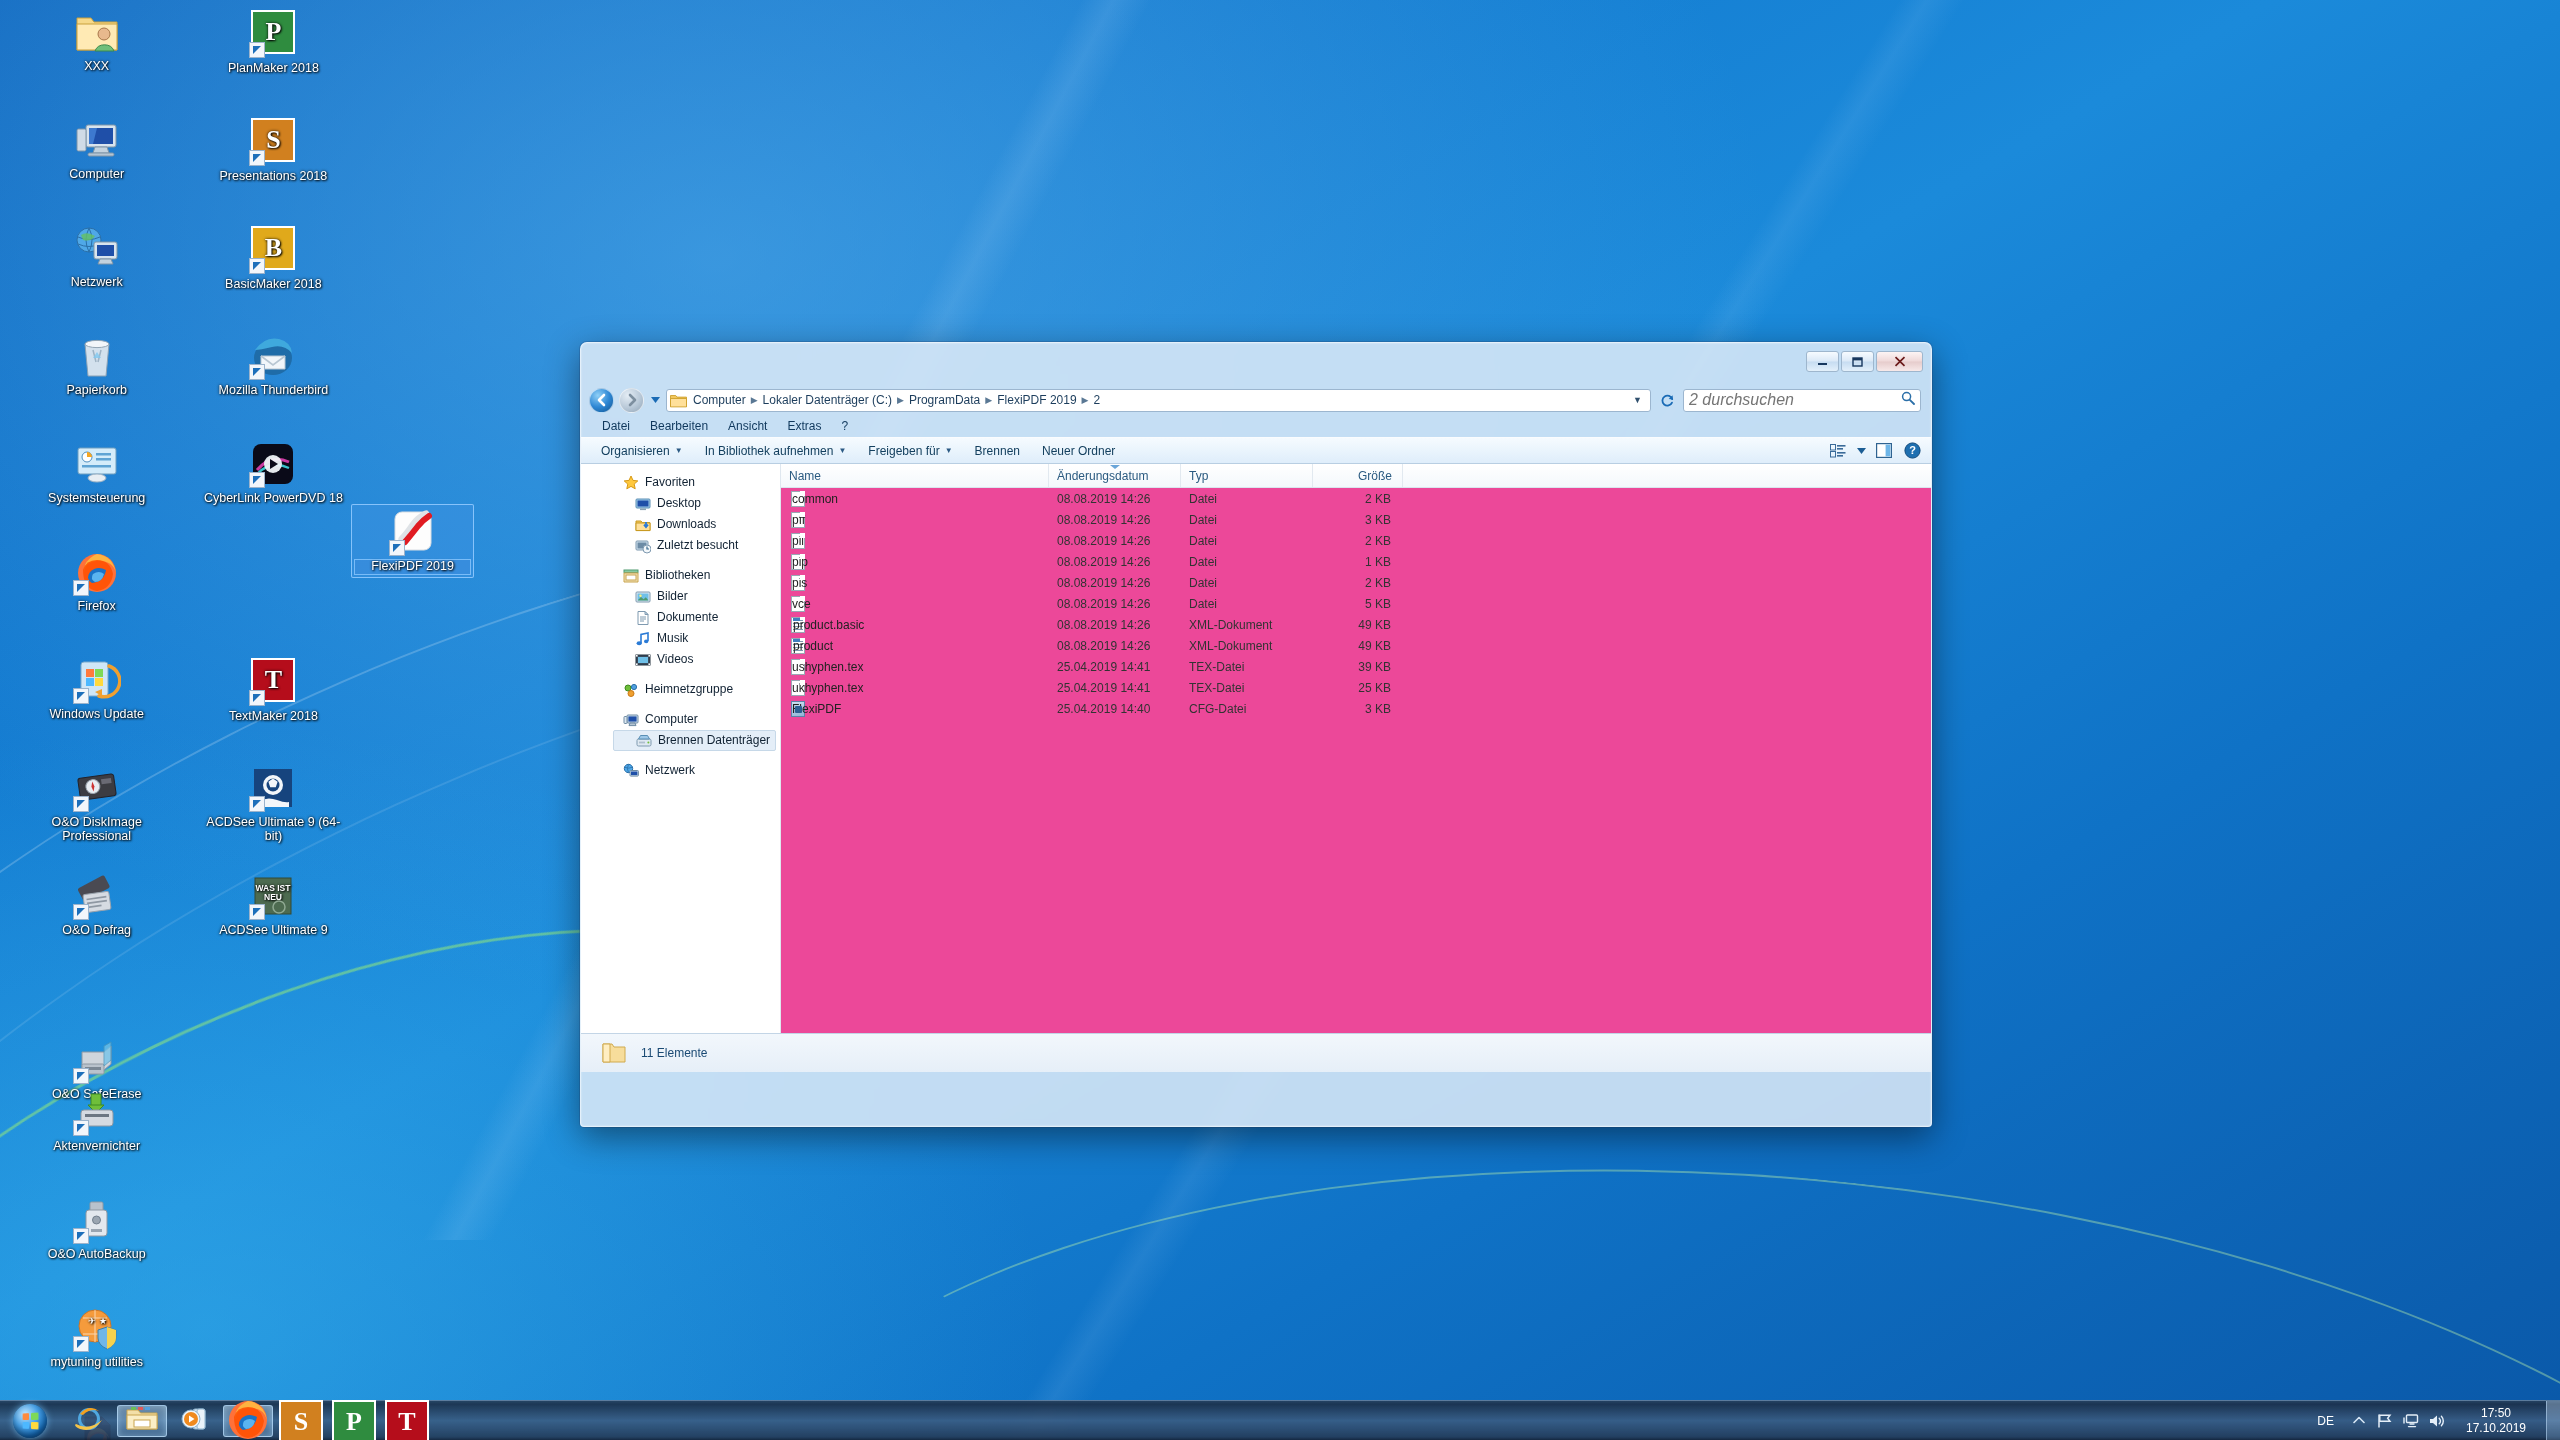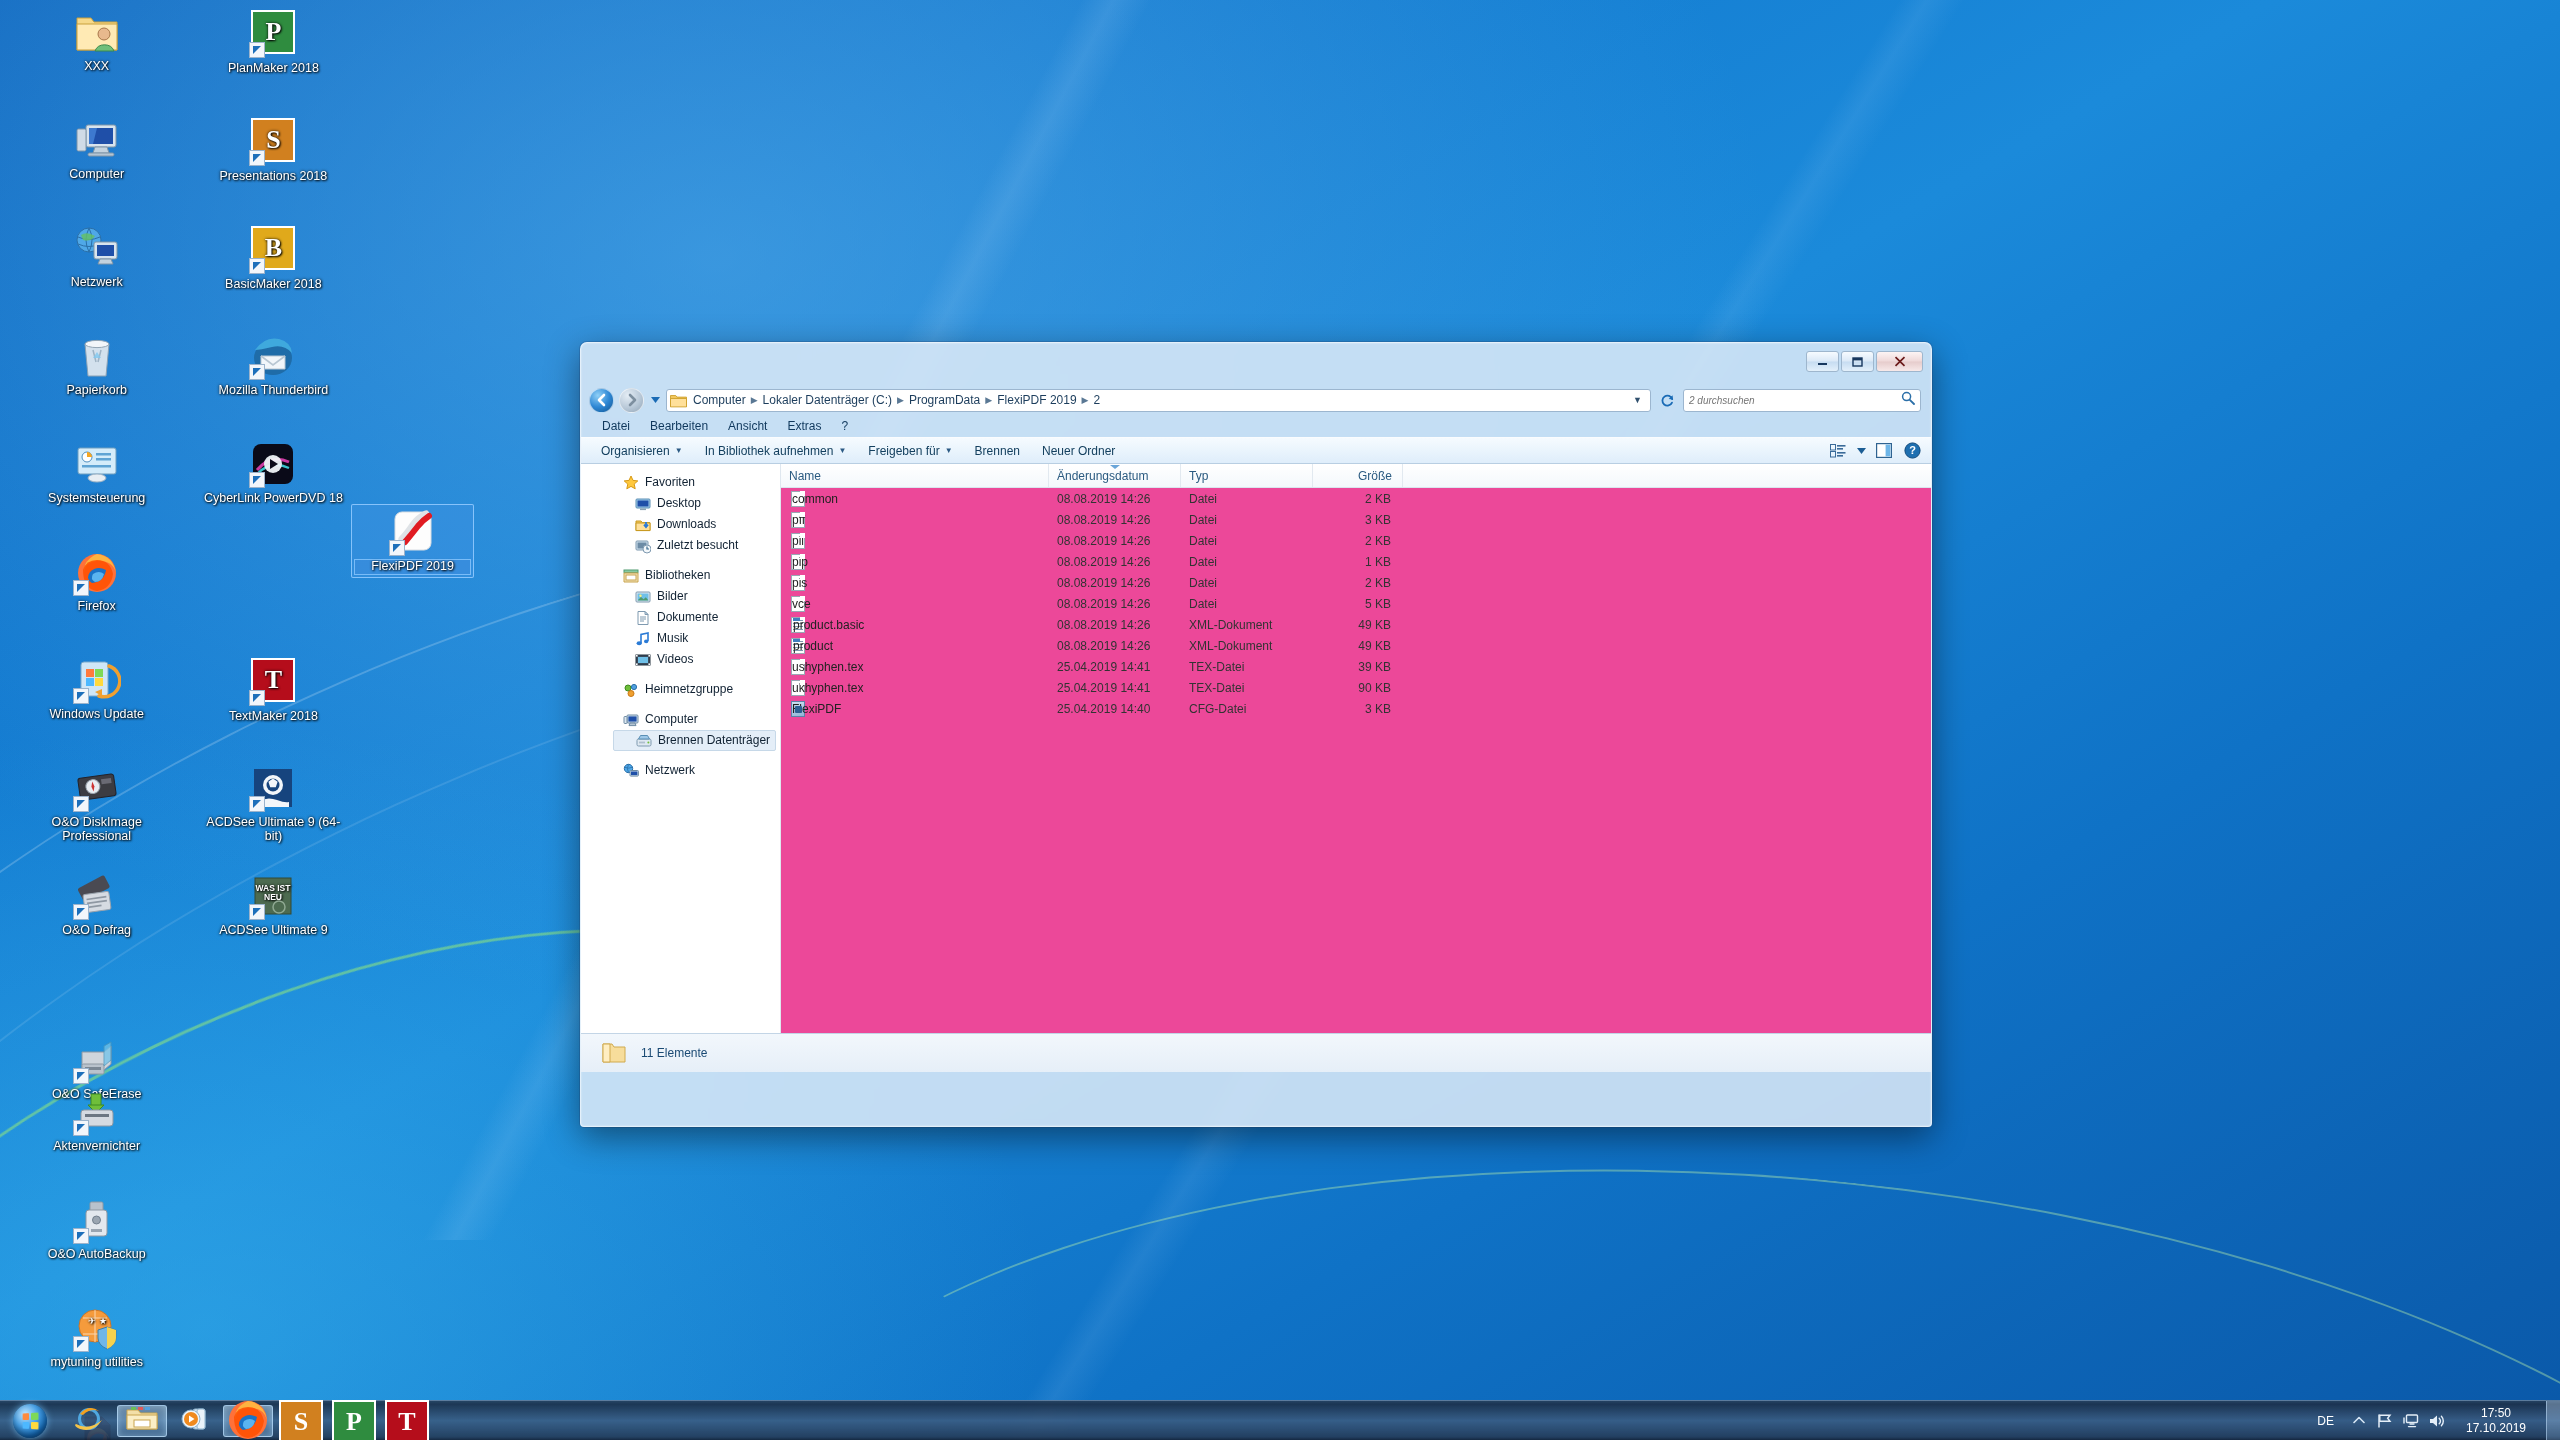--- a/index.html
+++ b/index.html
@@ -120,21 +120,21 @@
   .crumb { padding:2px 4px; white-space:nowrap; cursor:pointer; border-radius:2px; }
   .crumbsep { color:#5a7894; font-size:9px; padding:0 1px; }
   .addr-caret { margin-left:auto; padding:0 6px; color:#30506e; font-size:9px; cursor:pointer; }
   .refreshbtn { width:22px;height:23px; display:flex;align-items:center;justify-content:center;
                 border:1px solid transparent; border-radius:3px; cursor:pointer; color:#1a6bb5; font-size:13px;}
   #searchbox {
     width:238px;height:23px;background:#fff;border:1px solid #9cb6cf;border-radius:3px;
     display:flex;align-items:center;padding:0 5px; gap:4px;
   }
   #searchbox input {
-    border:none;outline:none;flex:1;font-size:10px;font-style:italic;color:#888;
+    border:none;outline:none;flex:1;font-size:16px;font-style:italic;color:#888;
     font-family:"Liberation Sans",sans-serif; background:transparent; min-width:0;
   }
 
   #menubar { height:22px; display:flex; align-items:center; padding-left:12px; gap:2px; font-size:12px; color:#10385c; }
   #menubar div { padding:2px 9px; cursor:pointer; border-radius:2px; }
 
   #toolbar {
     height:27px; display:flex; align-items:center; padding:0 6px 0 10px; gap:2px;
     font-size:12px; color:#14405f;
     background: linear-gradient(180deg, rgba(250,253,255,0.92), rgba(225,238,250,0.92));
@@ -862,21 +862,21 @@
             </div>
             <div class="frow">
               <div class="f-name">
                 <span class="ficon">
                   <span class="pg">ukhyphen.tex</span>
                 </span>
                 <span></span>
               </div>
               <div class="f-date">25.04.2019 14:41</div>
               <div class="f-type">TEX-Datei</div>
-              <div class="f-size">90 KB</div>
+              <div class="f-size">25 KB</div>
             </div>
             <div class="frow">
               <div class="f-name">
                 <span class="ficon">
                   <span class="cfgico">FlexiPDF</span>
                 </span>
                 <span></span>
               </div>
               <div class="f-date">25.04.2019 14:40</div>
               <div class="f-type">CFG-Datei</div>

